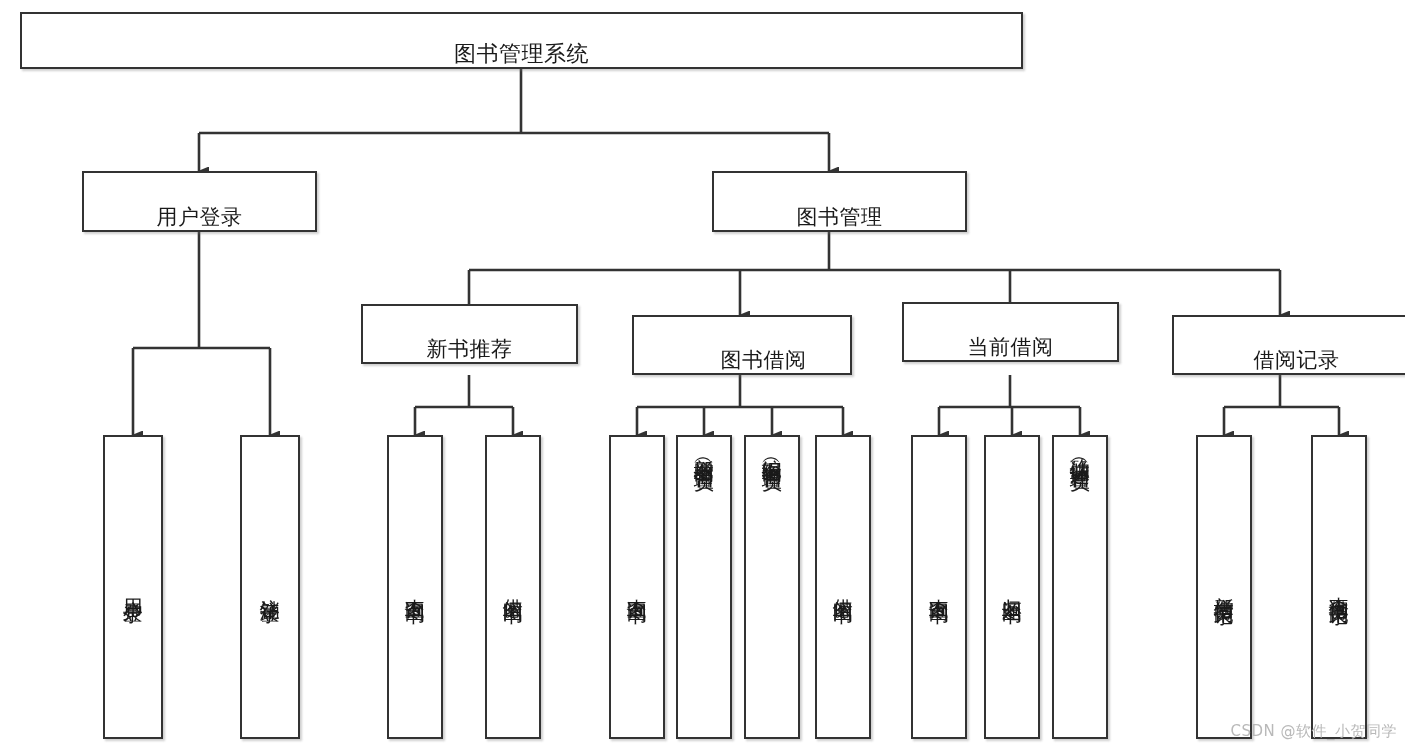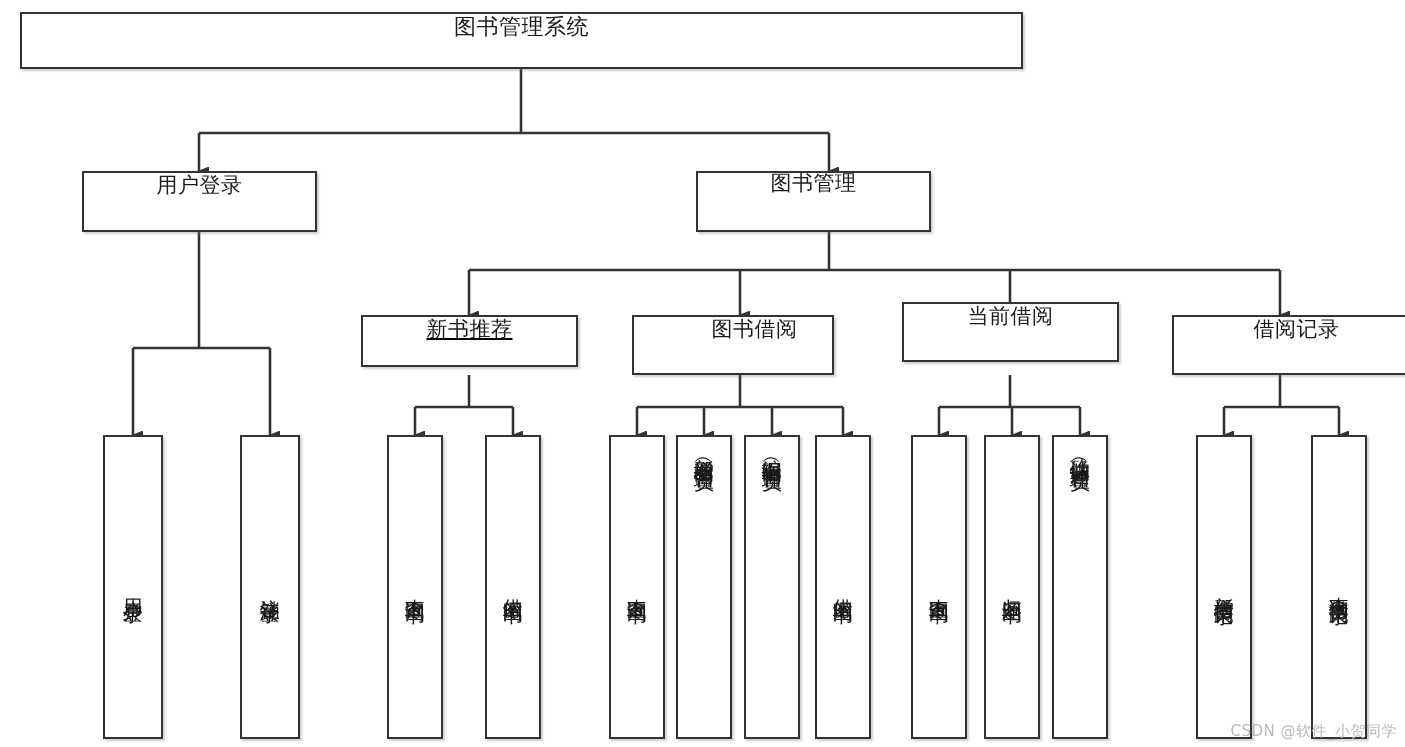--- a/index.html
+++ b/index.html
@@ -25,21 +25,21 @@
     width: 1405px;
     height: 747px;
     pointer-events: none;
   }
   .node {
     position: absolute;
     box-sizing: border-box;
     background: #ffffff;
     border: 2px solid #333333;
     display: flex;
-    align-items: flex-start;
+    align-items: flex-end;
     justify-content: center;
     box-shadow: 2px 2px 2px rgba(120,120,120,0.35);
   }
   .node .node-label {
     color: #1a1a1a;
     line-height: 1.18;
     text-align: center;
     letter-spacing: 0.5px;
     white-space: pre-line;
   }
@@ -125,27 +125,27 @@
       </g>
   </svg>
 
   <div id="nodes">
       <div class="node node-root node-horizontal" style="left: 20px; top: 12px; width: 1003px; height: 57px;">
         <span class="node-label">图书管理系统</span>
       </div>
       <div class="node node-level2 node-horizontal" style="left: 82px; top: 171px; width: 235px; height: 61px;">
         <span class="node-label">用户登录</span>
       </div>
-      <div class="node node-level2 node-horizontal" style="left: 696px; top: 171px; width: 235px; height: 61px; font-family: Liberation Mono, monospace;">
+      <div class="node node-level2 node-horizontal" style="left: 712px; top: 171px; width: 255px; height: 61px;">
         <span class="node-label">图书管理</span>
       </div>
-      <div class="node node-level3 node-horizontal" style="left: 361px; top: 315px; width: 217px; height: 52px; text-decoration: underline;">
+      <div class="node node-level3 node-horizontal" style="left: 361px; top: 304px; width: 217px; height: 60px;">
         <span class="node-label">新书推荐</span>
       </div>
-      <div class="node node-level3 node-horizontal" style="left: 632px; top: 315px; width: 202px; height: 60px; padding-left: 43px;">
+      <div class="node node-level3 node-horizontal" style="left: 632px; top: 315px; width: 220px; height: 60px; padding-left: 43px;">
         <span class="node-label">图书借阅</span>
       </div>
       <div class="node node-level3 node-horizontal" style="left: 902px; top: 302px; width: 217px; height: 60px;">
         <span class="node-label">当前借阅</span>
       </div>
       <div class="node node-level3 node-horizontal" style="left: 1172px; top: 315px; width: 249px; height: 60px;">
         <span class="node-label">借阅记录</span>
       </div>
       <div class="node node-leaf node-vertical v-center" style="left: 103px; top: 435px; width: 60px; height: 304px;">
         <span class="node-label">用户登录</span>

